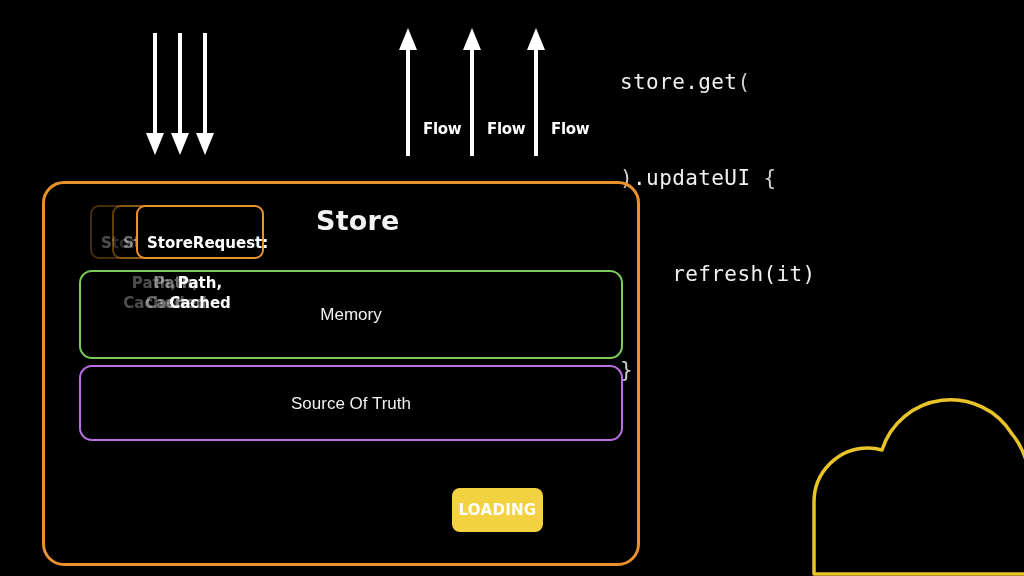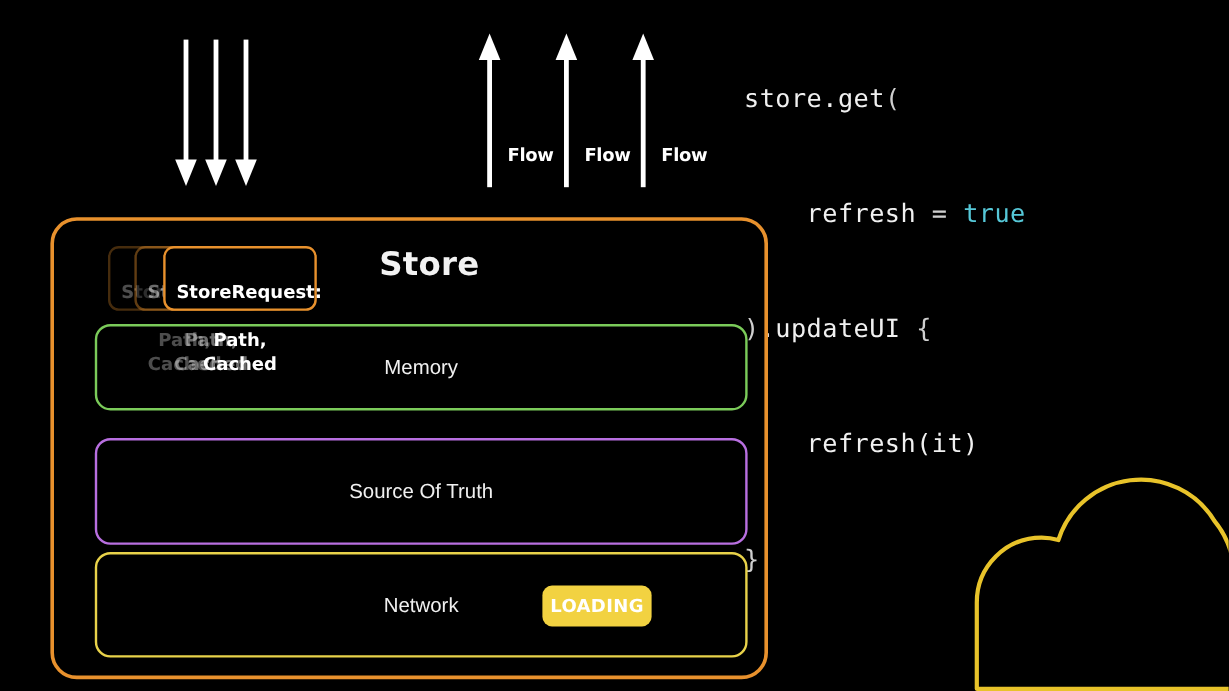--- a/index.html
+++ b/index.html
@@ -130,30 +130,30 @@
     display: flex;
     align-items: center;
     justify-content: center;
   }
   .layer-label {
     color: #f0f0f0;
     font-family: "Liberation Sans", sans-serif;
     font-size: 17px;
     line-height: 1;
   }
-  .layer-memory  { top: 270px; height: 72px; border-color: #7BCB5A; }
-  .layer-sot     { top: 365px; height: 89px; border-color: #B86FE0; text-align: right; }
+  .layer-memory  { top: 270px; height: 89px; border-color: #7BCB5A; }
+  .layer-sot     { top: 365px; height: 76px; border-color: #B86FE0; text-align: right; }
   .layer-network { top: 460px; height: 88px; border-color: #E8D24A; }
 
   .loading-badge {
     position: absolute;
     left: 452px;
     top: 488px;
     width: 91px;
-    height: 34px;
+    height: 44px;
     background: #F2D241;
     border-radius: 8px;
     color: #ffffff;
     font-family: "DejaVu Sans", sans-serif;
     font-weight: bold;
     font-size: 15px;
     letter-spacing: 0.3px;
     display: flex;
     align-items: center;
     justify-content: center;
@@ -198,21 +198,20 @@
         <polygon points="135,26 153,26 144,4"></polygon>
       </g>
     </svg>
     <span class="flow-label f1">Flow</span>
     <span class="flow-label f2">Flow</span>
     <span class="flow-label f3">Flow</span>
   </div>
 
   <div class="code-block">
     <span class="code-line"><span class="tok-plain">store</span><span class="tok-plain">.get</span><span class="tok-punct">(</span></span>
-    <span class="code-line"><span class="tok-plain">    refresh </span><span class="tok-punct">= </span><span class="tok-kw">true</span></span>
     <span class="code-line"><span class="tok-punct">)</span><span class="tok-plain">.updateUI </span><span class="tok-punct">{</span></span>
     <span class="code-line"><span class="tok-plain">    refresh(it)</span></span>
     <span class="code-line"><span class="tok-punct">}</span></span>
   </div>
 
   <div class="store-box"></div>
   <div class="store-title">Store</div>
 
   <div class="req-badge req-ghost-1">
     <span>StoreRequest:</span><br>
@@ -225,23 +224,20 @@
   <div class="req-badge req-main">
     <span>StoreRequest:</span><br>
     <span>Path, Cached</span>
   </div>
 
   <div class="layer layer-memory">
     <span class="layer-label">Memory</span>
   </div>
   <div class="layer layer-sot">
     <span class="layer-label">Source Of Truth</span>
-  </div>
-  <div class="layer layer-network">
-    <span class="layer-label">Network</span>
   </div>
 
   <div class="loading-badge">LOADING</div>
 
   <div class="cloud">
     <svg width="230" height="190" viewBox="0 0 230 190" xmlns="http://www.w3.org/2000/svg">
       <path d="M 8 182
                L 8 110
                A 54 54 0 0 1 62 56
                A 54 54 0 0 1 76 58

